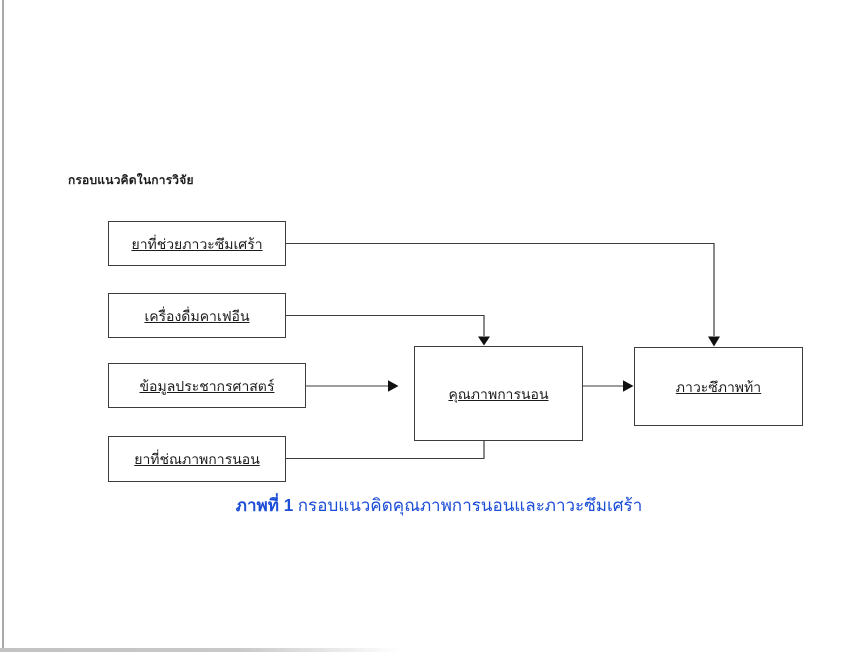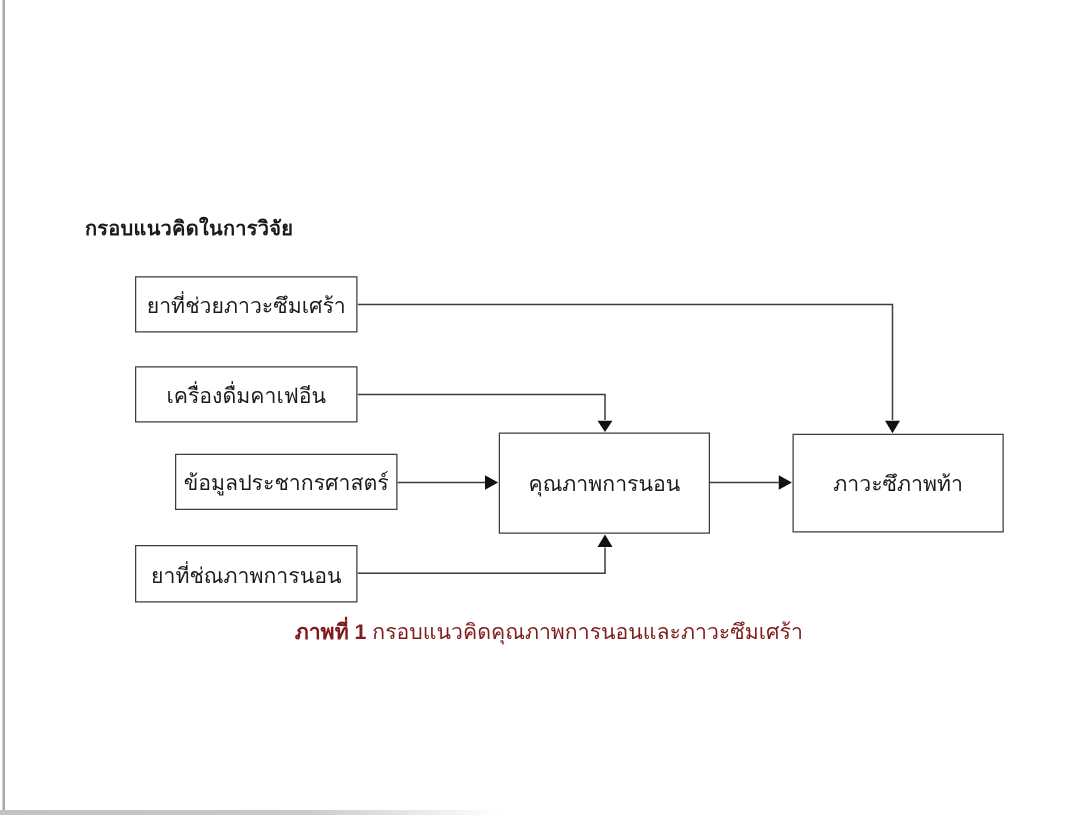--- a/index.html
+++ b/index.html
@@ -28,59 +28,60 @@
     left: 0;
     bottom: 0;
     width: 400px;
     height: 4px;
     background: linear-gradient(to right, #c2c2c2 0%, #c9c9c9 60%, rgba(201,201,201,0) 100%);
   }
   .heading {
     position: absolute;
     left: 68px;
     top: 170px;
-    font-size: 16px;
+    font-size: 12px;
     font-weight: bold;
     color: #1b1b1b;
     letter-spacing: 0.2px;
     white-space: nowrap;
   }
   .connector-layer {
     position: absolute;
     left: 0;
     top: 0;
     width: 858px;
     height: 652px;
   }
   .node {
     position: absolute;
     box-sizing: border-box;
     background: #ffffff;
     border: 1px solid #3d3d3d;
     display: flex;
     align-items: center;
     justify-content: center;
-    font-size: 17px;
+    font-size: 14px;
     color: #1b1b1b;
     text-align: center;
     white-space: nowrap;
+    text-decoration: underline;
   }
   .n1 { left: 108px; top: 221px; width: 178px; height: 45px; }
   .n2 { left: 108px; top: 293px; width: 178px; height: 45px; text-align: center; }
-  .n3 { left: 108px; top: 363px; width: 178px; height: 45px; margin-left: 32px; }
+  .n3 { left: 108px; top: 363px; width: 198px; height: 45px; }
   .n4 { left: 108px; top: 436px; width: 178px; height: 46px; }
-  .n5 { left: 399px; top: 346px; width: 169px; height: 81px; }
+  .n5 { left: 414px; top: 346px; width: 169px; height: 95px; }
   .n6 { left: 634px; top: 347px; width: 169px; height: 79px; }
   .caption {
     position: absolute;
     left: 439px;
     top: 491px;
     transform: translateX(-50%);
     font-size: 17px;
-    color: #7f1d1d;
+    color: #1d4ed8;
     white-space: nowrap;
   }
   .caption .bold { font-weight: bold; }
 </style>
 </head>
 <body>
 
 <div class="page">
 
   <div class="page-left-edge"></div>

